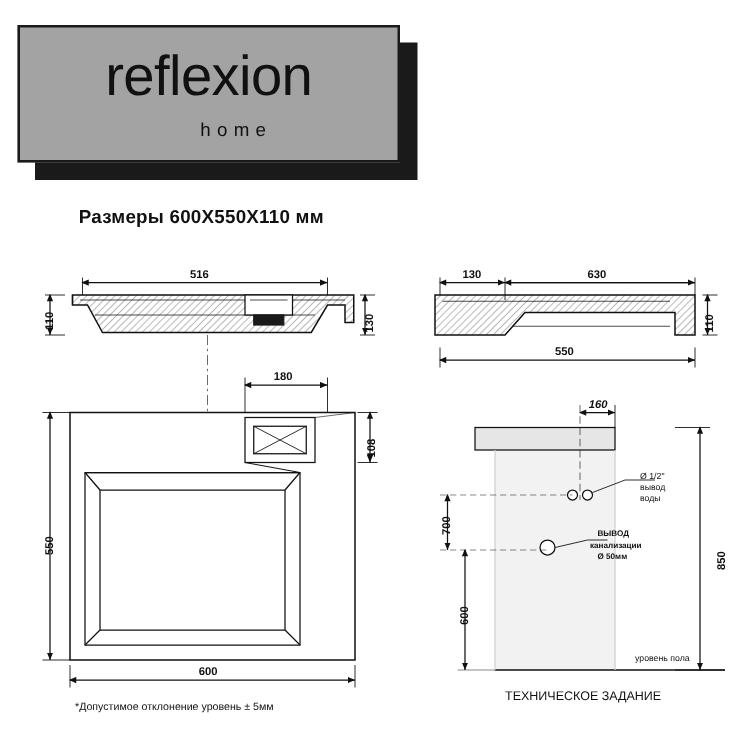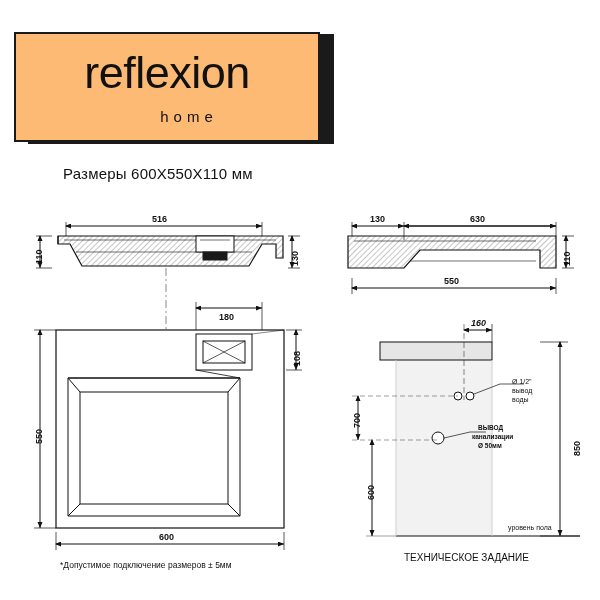--- a/index.html
+++ b/index.html
@@ -13,37 +13,37 @@
   }
   .canvas{position:absolute;left:0;top:0;width:600px;height:600px;}
   .abs{position:absolute;}
 
   
   .logo-wrap{left:14px;top:20px;width:320px;height:125px;}
   .logo-shadow{
     position:absolute;left:14px;top:14px;width:306px;height:110px;background:#1a1a1a;
   }
   .logo-box{
-    position:absolute;left:0;top:12px;width:306px;height:110px;background:#fdba74;border:2px solid #1a1a1a;
+    position:absolute;left:0;top:0;width:306px;height:110px;background:#a3a3a3;border:2px solid #1a1a1a;
     box-sizing:border-box;
   }
   .logo-text{
     position:absolute;left:0;right:0;top:14px;text-align:center;
     font-family:"Liberation Sans", sans-serif;
     font-size:45px;font-weight:400;letter-spacing:-0.5px;color:#111;
     line-height:50px;
   }
   .logo-sub{
     position:absolute;left:0;right:0;top:74px;text-align:center;
     font-size:15px;letter-spacing:5px;color:#111;margin-left:44px;
   }
 
   
   .dims-title{
-    left:63px;top:165px;font-size:15px;font-weight:400;color:#111;letter-spacing:0.2px;
+    left:63px;top:165px;font-size:15px;font-weight:700;color:#111;letter-spacing:0.2px;
   }
 
   
   .t{font-size:9px;color:#111;white-space:nowrap;}
   .t7{font-size:7px;color:#111;white-space:nowrap;}
   .t6{font-size:6.5px;color:#111;white-space:nowrap;}
   .b{font-weight:700;}
   .rot{transform-origin:0 0;transform:rotate(-90deg);}
   .footnote{left:60px;top:560px;font-size:8.5px;color:#111;}
   .tz1{left:404px;top:552px;font-size:10px;color:#111;}
@@ -188,36 +188,36 @@
 
   <div class="abs t b" style="left:152px;top:214px;">516</div>
   <div class="abs t b rot" style="left:34px;top:264px;">110</div>
   <div class="abs t b rot" style="left:290px;top:266px;">130</div>
 
   <div class="abs t b" style="left:370px;top:214px;">130</div>
   <div class="abs t b" style="left:470px;top:214px;">630</div>
   <div class="abs t b rot" style="left:562px;top:266px;">110</div>
   <div class="abs t b" style="left:444px;top:276px;">550</div>
 
-  <div class="abs t b" style="left:219px;top:312px;">180</div>
+  <div class="abs t b" style="left:219px;top:296px;">180</div>
   <div class="abs t b rot" style="left:292px;top:366px;">108</div>
   <div class="abs t b rot" style="left:34px;top:444px;">550</div>
   <div class="abs t b" style="left:159px;top:532px;">600</div>
 
   <div class="abs t b" style="left:471px;top:318px;font-style:italic;">160</div>
   <div class="abs t b rot" style="left:352px;top:428px;">700</div>
   <div class="abs t b rot" style="left:366px;top:500px;">600</div>
   <div class="abs t b rot" style="left:572px;top:456px;">850</div>
 
   <div class="abs t7" style="left:512px;top:378px;">Ø 1/2"</div>
   <div class="abs t7" style="left:512px;top:387px;">вывод</div>
   <div class="abs t7" style="left:512px;top:396px;">воды</div>
 
   <div class="abs t6 b" style="left:478px;top:424px;">ВЫВОД</div>
   <div class="abs t6 b" style="left:472px;top:433px;">канализации</div>
   <div class="abs t6 b" style="left:478px;top:442px;">Ø 50мм</div>
 
   <div class="abs t7" style="left:508px;top:524px;">уровень пола</div>
 
-  <div class="abs footnote">*Допустимое подключение размеров ± 5мм</div>
+  <div class="abs footnote">*Допустимое отклонение уровень ± 5мм</div>
   <div class="abs tz1">ТЕХНИЧЕСКОЕ ЗАДАНИЕ</div>
 
 </div>
 
 </body></html>

